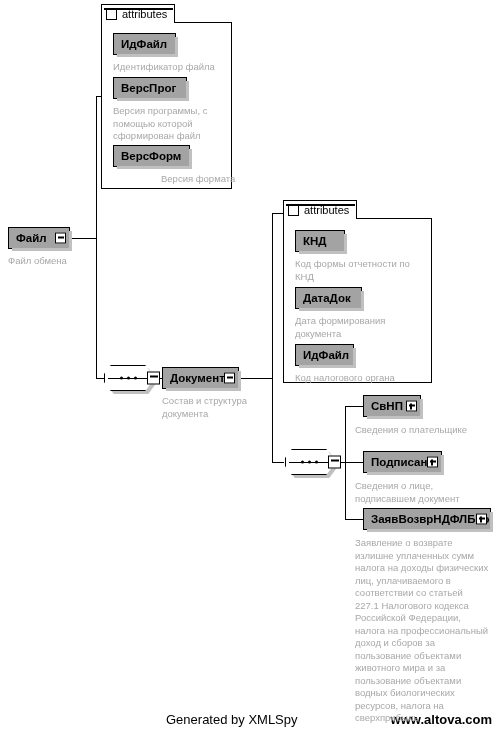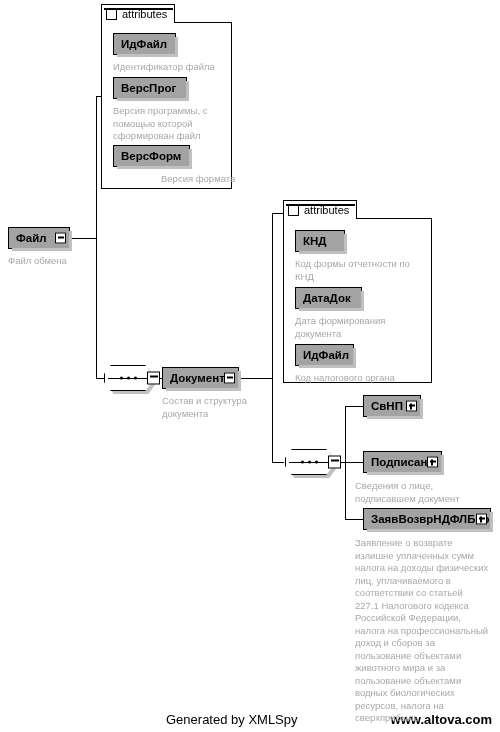--- a/index.html
+++ b/index.html
@@ -352,20 +352,21 @@
     </div>
   </div>
 
   <div class="node shadow" style="left:363px; top:395px; width:58px;">
     <span class="label">СвНП</span>
     <span class="expander inner-right">
       <span class="bar-h"></span>
         <span class="bar-v"></span>
     </span>
   </div>
+  <div class="anno" style="left:355px; top:424px; width:140px;">Сведения о плательщике</div>
 
   <div class="node shadow" style="left:363px; top:451px; width:79px;">
     <span class="label">Подписант</span>
     <span class="expander inner-right">
       <span class="bar-h"></span>
         <span class="bar-v"></span>
     </span>
   </div>
   <div class="anno" style="left:355px; top:480px; width:140px;">Сведения о лице,
 подписавшем документ</div>

